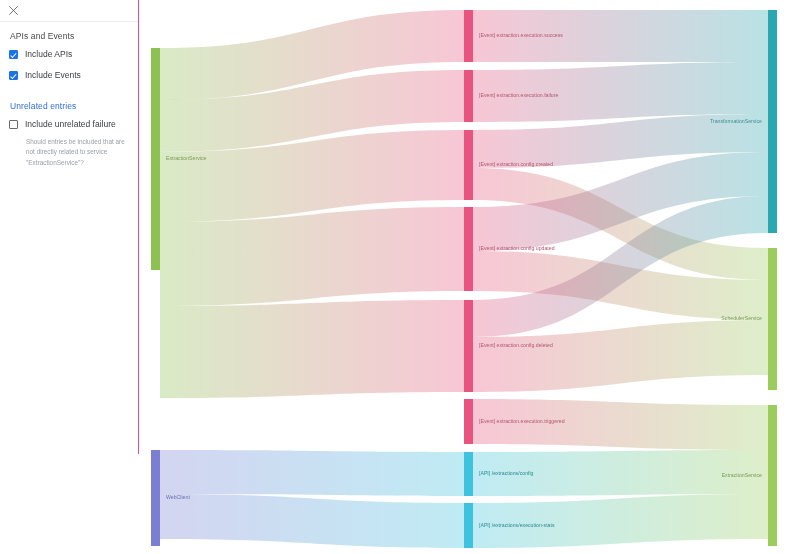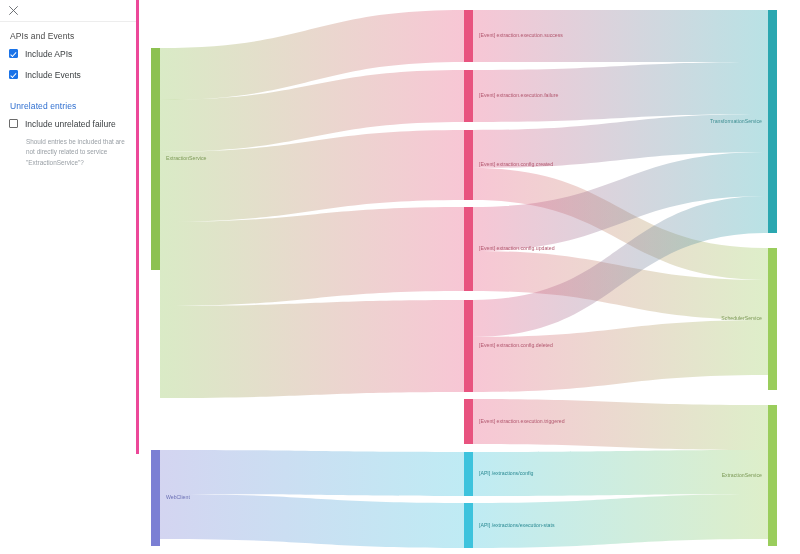--- a/index.html
+++ b/index.html
@@ -7,41 +7,41 @@
     width:800px;height:554px;overflow:hidden;
     background:#ffffff;
     font-family:"Liberation Sans","DejaVu Sans",sans-serif;
     color:#3c4043;
   }
   .app{display:flex;width:800px;height:554px;}
 
   
   .sidebar{
     width:139px;height:454px;box-sizing:border-box;
-    border-right:3px solid #ec4899;background:#fff;
+    border-right:1px solid #ec4899;background:#fff;
     display:flex;flex-direction:column;
   }
   .sidebar-header{
     height:22px;box-sizing:border-box;
     border-bottom:1px solid #ededed;
     display:flex;align-items:center;padding:0 6px;
   }
   .close-icon{
     width:14px;height:14px;cursor:pointer;
     display:flex;align-items:center;justify-content:center;
     color:#5f6368;
   }
   .close-icon svg{display:block;}
   .sidebar-body{padding:8px 9px 0 9px;}
   .group-title{
     font-size:8.5px;color:#4a4a4a;letter-spacing:.1px;
     margin:1px 0 8px 1px;
   }
   .group-title.link{color:#2f6fd0;}
-  .cb-row{display:flex;align-items:flex-start;margin-bottom:11px;cursor:pointer;}
+  .cb-row{display:flex;align-items:flex-end;margin-bottom:11px;cursor:pointer;}
   .cb{
     width:9px;height:9px;box-sizing:border-box;flex:0 0 auto;
     border-radius:1px;position:relative;margin-right:7px;
   }
   .cb.checked{background:#1a73e8;border:1px solid #1a73e8;}
   .cb.unchecked{background:#fff;border:1.4px solid #6b6b6b;}
   .cb.checked:after{
     content:"";position:absolute;left:2.4px;top:.6px;
     width:2.2px;height:4.6px;border:solid #fff;
     border-width:0 1.3px 1.3px 0;transform:rotate(42deg);

